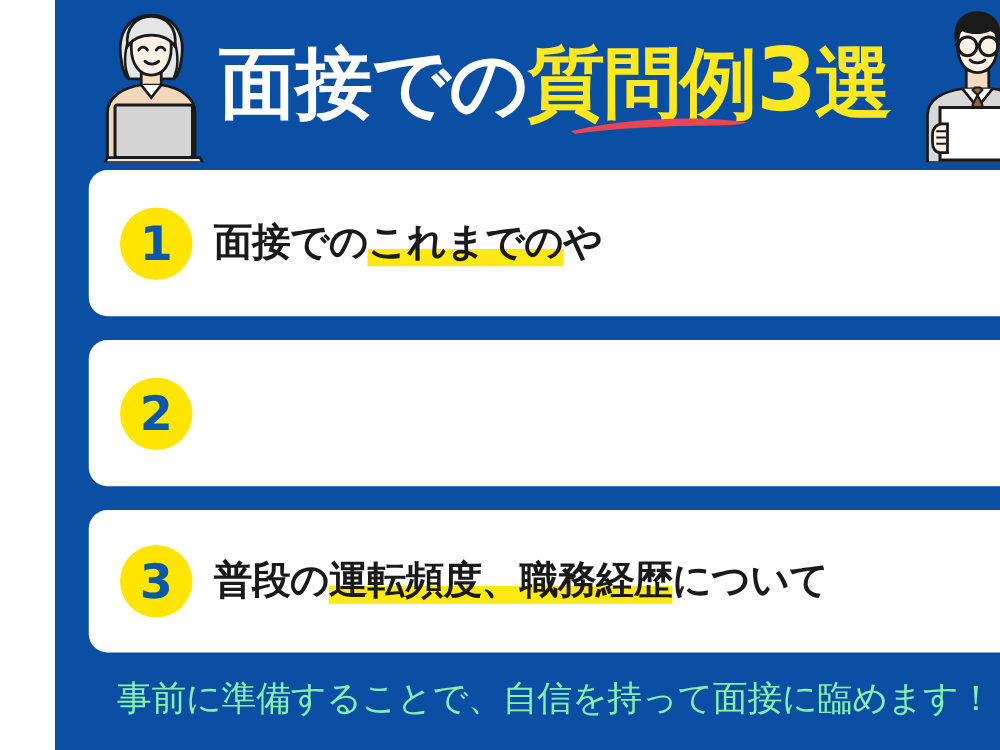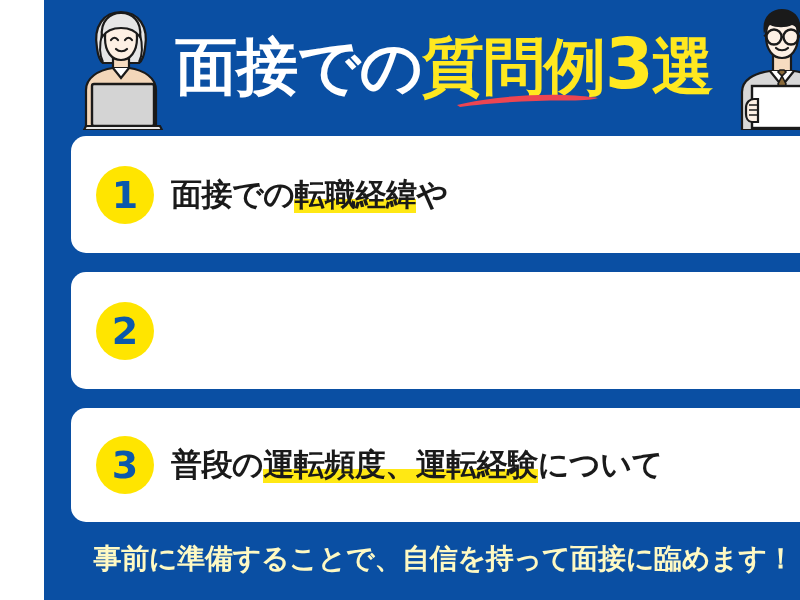--- a/index.html
+++ b/index.html
@@ -131,23 +131,23 @@
     position: absolute;
     left: 0;
     top: 528px;
     width: 800px;
     height: 62px;
     display: flex;
     align-items: center;
     justify-content: center;
   }
   .footer-text {
-    color: #fef9c3;
+    color: #86efac;
     font-size: 28px;
-    font-weight: 700;
+    font-weight: 400;
     letter-spacing: -0.3px;
     white-space: nowrap;
     font-family: "DejaVu Sans", "Liberation Sans", sans-serif;
   }
 </style>
 </head>
 <body>
 
 <div class="poster">
 
@@ -227,36 +227,36 @@
       </svg>
     </div>
   </div>
 
   <div class="cards">
 
     <div class="card card-1">
       <div class="badge">1</div>
       <div class="card-text">
         <div>
-          <span>面接での</span><span class="hl">転職経緯</span><span>や</span>
+          <span>面接での</span><span class="hl">これまでの</span><span>や</span>
         </div>
       </div>
     </div>
 
     <div class="card card-2">
       <div class="badge">2</div>
       <div class="card-text">
       </div>
     </div>
 
     <div class="card card-3">
       <div class="badge">3</div>
       <div class="card-text">
         <div>
-          <span>普段の</span><span class="hl">運転頻度、運転経験</span><span>について</span>
+          <span>普段の</span><span class="hl">運転頻度、職務経歴</span><span>について</span>
         </div>
       </div>
     </div>
 
   </div>
 
   <div class="footer">
     <div class="footer-text">事前に準備することで、自信を持って面接に臨めます！</div>
   </div>
 

